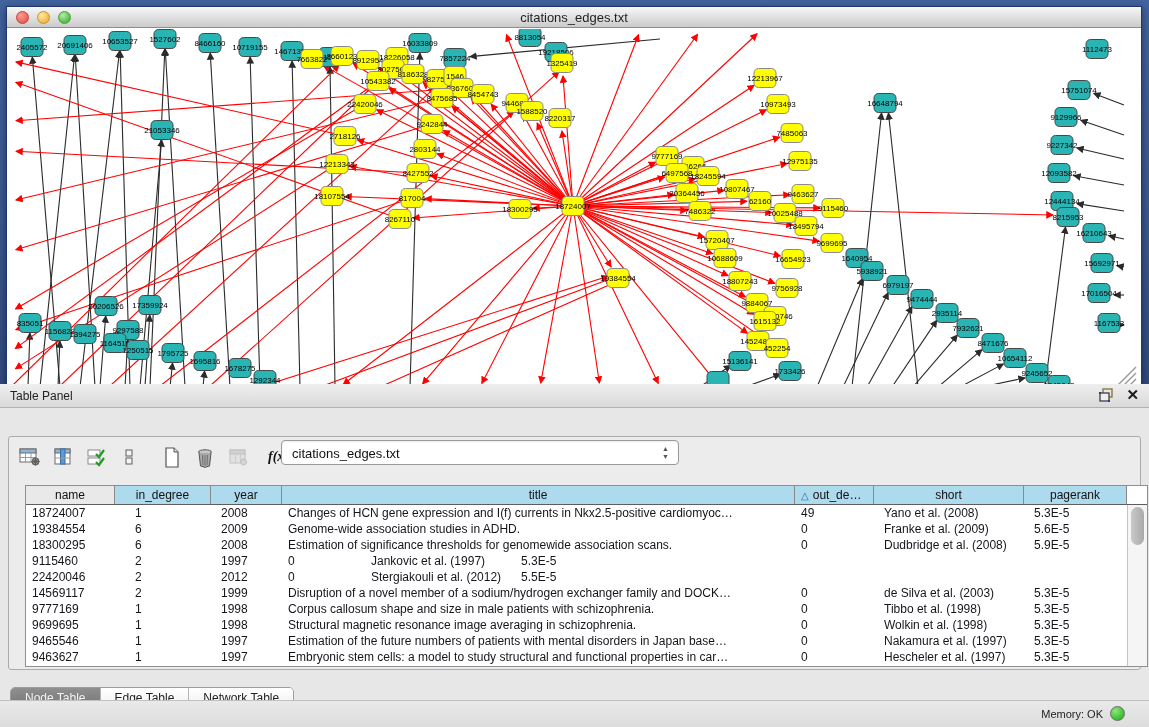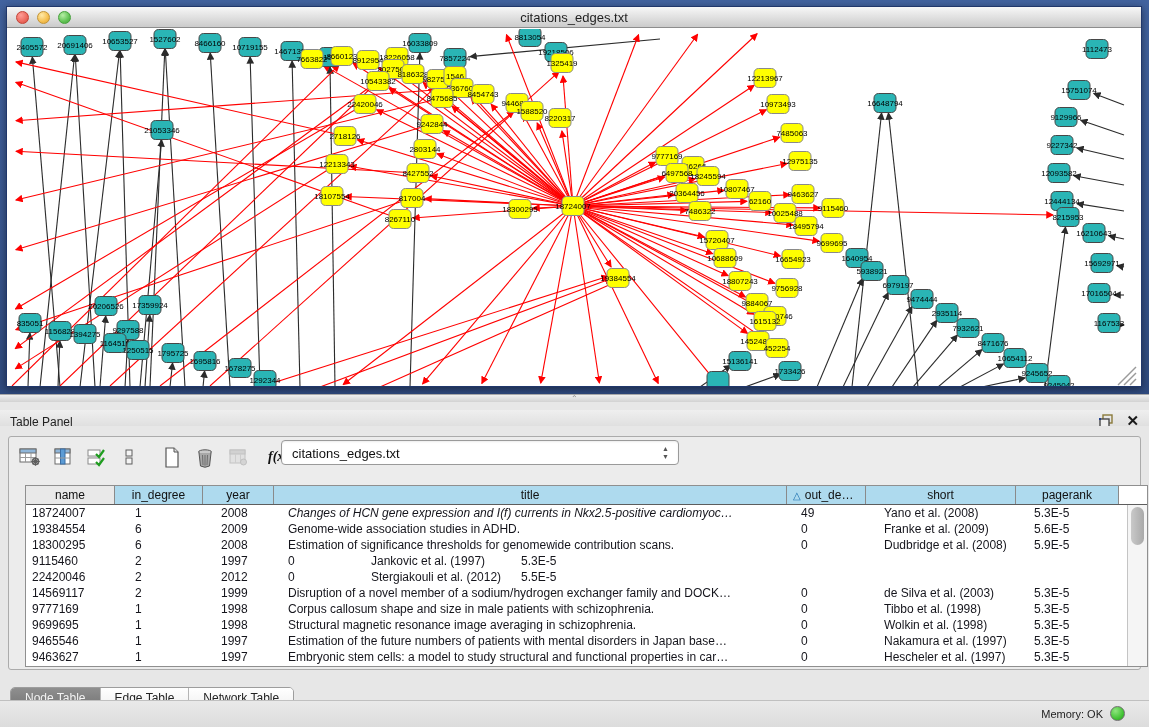--- a/index.html
+++ b/index.html
@@ -23,21 +23,21 @@
   .net-canvas { position:absolute; left:0; top:22px; right:0; bottom:0; background:#fff; overflow:hidden; }
   .net-canvas svg { display:block; }
 
   
   .splitter { position:absolute; left:0; top:394px; width:1149px; height:8px;
     background:linear-gradient(180deg,#f0f0f0,#d2d2d2); border-top:1px solid #a8a8a8; }
   .splitter .grip { position:absolute; left:571px; top:1px; width:10px; height:6px;
     color:#8a8a8a; font-size:8px; line-height:6px; }
 
   
-  .panel-header { position:absolute; left:0; top:410px; width:1149px; height:24px;
+  .panel-header { position:absolute; left:0; top:384px; width:1149px; height:24px;
     background:linear-gradient(180deg,#efefef,#d9d9d9); border-bottom:1px solid #b2b2b2; }
   .panel-title { position:absolute; left:10px; top:5px; font-size:12px; color:#222; }
   .panel-btns { position:absolute; right:10px; top:3px; display:flex; gap:12px; align-items:center; }
   .float-btn svg { display:block; }
   .close-btn { font-size:15px; font-weight:bold; color:#1a1a1a; line-height:16px; cursor:default; }
 
   .panel-body { position:absolute; left:0; top:426px; width:1149px; height:274px; background:#e7e7e7; }
   .content-box { position:absolute; left:8px; top:10px; width:1133px; height:234px;
     border:1px solid #ababab; border-radius:3px; background:#ececec; }
 
@@ -760,21 +760,21 @@
     <div class="combo">
       <span class="val">citations_edges.txt</span>
       <span class="arrows">▲<br>▼</span>
     </div>
 
     <div class="tableview">
       <div class="thead" id="thead">
           <div class="th gray" style="width: 89px;">
             <span>name</span>
           </div>
-          <div class="th" style="width: 88px;">
+          <div class="th" style="width: 96px;">
             <span>in_degree</span>
           </div>
           <div class="th" style="width: 71px;">
             <span>year</span>
           </div>
           <div class="th" style="width: 513px;">
             <span>title</span>
           </div>
           <div class="th leftal" style="width: 79px;">
             <span class="sort">△</span>
@@ -785,39 +785,39 @@
           </div>
           <div class="th" style="width: 103px;">
             <span>pagerank</span>
           </div>
         </div>
       <div id="tbody">
           <div class="trow">
             <div class="td" style="width: 89px; padding-left: 6px;">18724007</div>
             <div class="td" style="width: 96px; padding-left: 20px;">1</div>
             <div class="td" style="width: 71px; padding-left: 10px;">2008</div>
-            <div class="td" style="width: 513px; padding-left: 6px; font-style: italic;">Changes of HCN gene expression and I(f) currents in Nkx2.5-positive cardiomyoc…</div>
+            <div class="td" style="width: 513px; padding-left: 6px;">Changes of HCN gene expression and I(f) currents in Nkx2.5-positive cardiomyoc…</div>
             <div class="td" style="width: 79px; padding-left: 6px;">49</div>
             <div class="td" style="width: 150px; padding-left: 10px;">Yano et al. (2008)</div>
             <div class="td" style="width: 103px; padding-left: 10px;">5.3E-5</div>
           </div>
           <div class="trow">
             <div class="td" style="width: 89px; padding-left: 6px;">19384554</div>
             <div class="td" style="width: 96px; padding-left: 20px;">6</div>
             <div class="td" style="width: 71px; padding-left: 10px;">2009</div>
             <div class="td" style="width: 513px; padding-left: 6px;">Genome-wide association studies in ADHD.</div>
             <div class="td" style="width: 79px; padding-left: 6px;">0</div>
             <div class="td" style="width: 150px; padding-left: 10px;">Franke et al. (2009)</div>
             <div class="td" style="width: 103px; padding-left: 10px;">5.6E-5</div>
           </div>
           <div class="trow">
             <div class="td" style="width: 89px; padding-left: 6px;">18300295</div>
             <div class="td" style="width: 96px; padding-left: 20px;">6</div>
             <div class="td" style="width: 71px; padding-left: 10px;">2008</div>
-            <div class="td" style="width: 513px; padding-left: 6px;">Estimation of significance thresholds for genomewide contribution scans.</div>
+            <div class="td" style="width: 513px; padding-left: 6px;">Estimation of significance thresholds for genomewide association scans.</div>
             <div class="td" style="width: 79px; padding-left: 6px;">0</div>
             <div class="td" style="width: 150px; padding-left: 10px;">Dudbridge et al. (2008)</div>
             <div class="td" style="width: 103px; padding-left: 10px;">5.9E-5</div>
           </div>
           <div class="trow">
             <div class="td" style="width: 89px; padding-left: 6px;">9115460</div>
             <div class="td" style="width: 96px; padding-left: 20px;">2</div>
             <div class="td" style="width: 71px; padding-left: 10px;">1997</div>
             <div class="td" style="width: 79px; padding-left: 6px;">0</div>
             <div class="td" style="width: 150px; padding-left: 10px;">Jankovic et al. (1997)</div>

